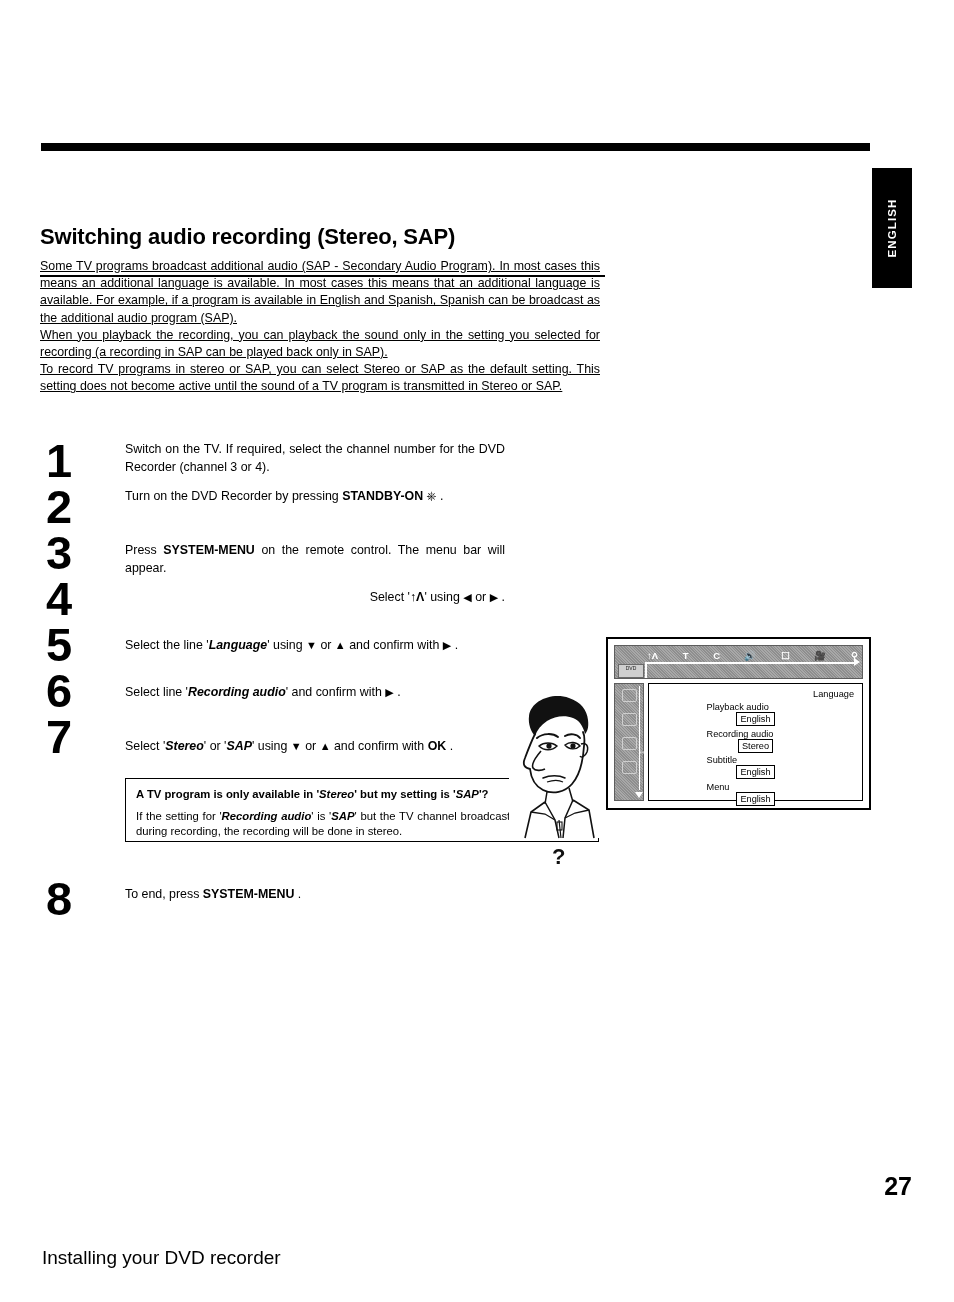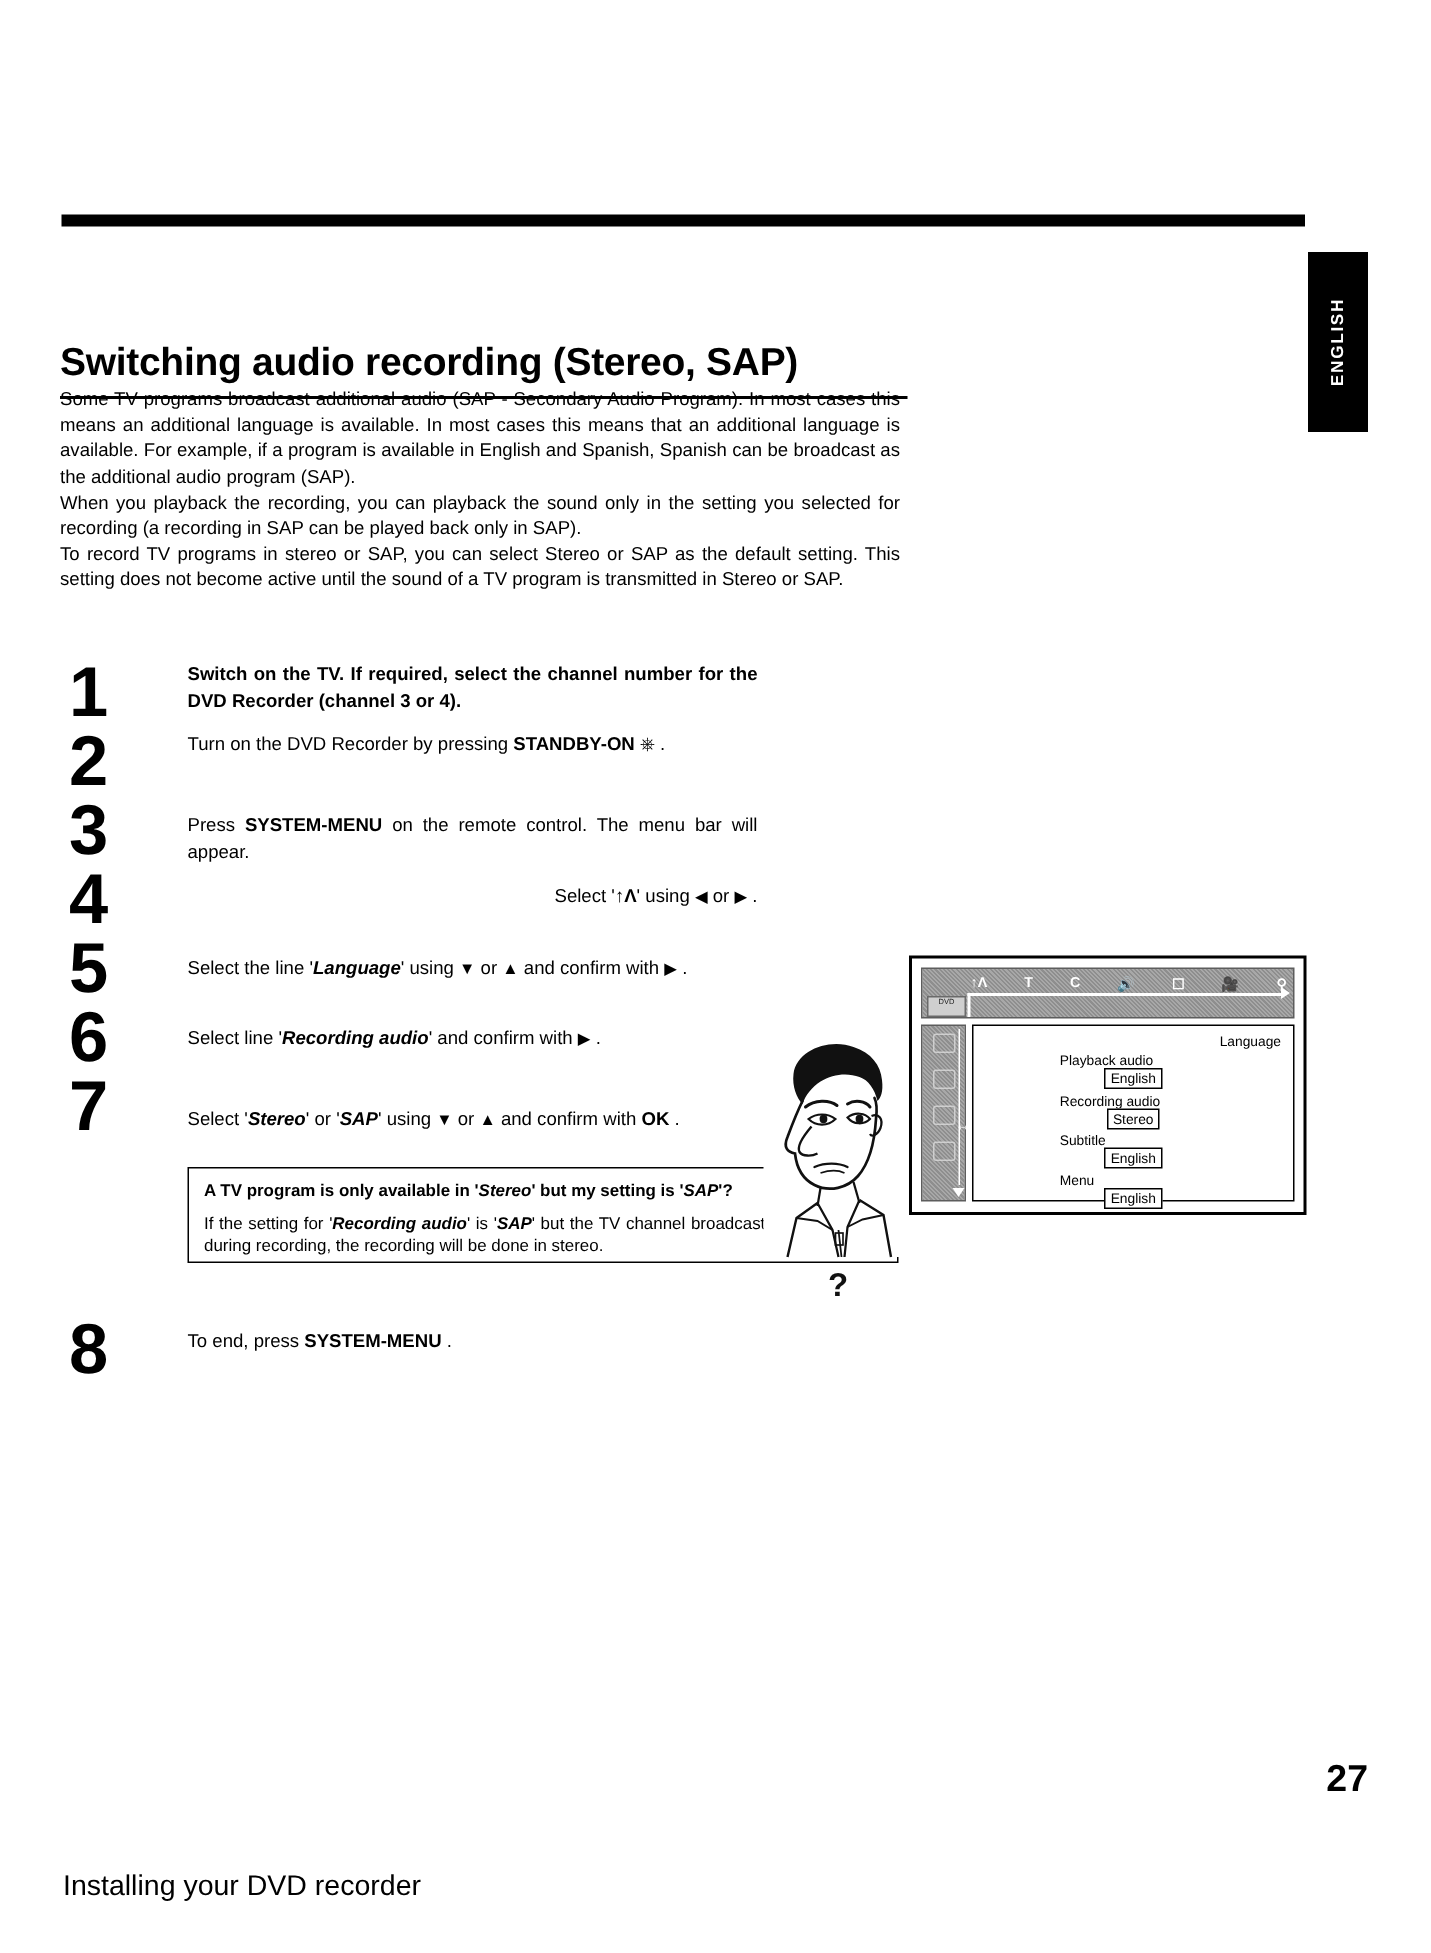--- a/index.html
+++ b/index.html
@@ -50,37 +50,38 @@
     font-weight: bold;
     letter-spacing: 1.1px;
   }
 
   
   #page-title {
     position: absolute;
     left: 40px;
     top: 209px;
     width: 565px;
-    font-size: 26px;
+    font-size: 22px;
     font-weight: bold;
     letter-spacing: -0.2px;
-    padding-bottom: 7px;
+    padding-bottom: 25px;
     border-bottom: 2.2px solid #000;
     white-space: nowrap;
   }
 
   
   #intro {
     position: absolute;
     left: 40px;
     top: 258px;
     width: 560px;
     font-size: 12.4px;
     line-height: 17.2px;
     text-align: justify;
+    text-decoration: underline;
   }
   #intro p { margin: 0; }
 
   
   #steps-numbers {
     position: absolute;
     left: 46px;
     top: 438px;
     width: 62px;
   }
@@ -105,21 +106,21 @@
     width: 380px;
     font-size: 12.4px;
     line-height: 17.5px;
     text-align: justify;
   }
   .step-text.nojust { text-align: left; }
   .b { font-weight: bold; }
   .bi { font-weight: bold; font-style: italic; }
   .tri { font-size: 11px; letter-spacing: 0; }
 
-  #step1-text { top: 441px; font-weight: bold; }
+  #step1-text { top: 441px; }
   #step2-text { top: 488px; }
   #step3-text { top: 542px; }
   #step4-text { top: 589px; text-align: right; }
   #step5-text { top: 637px; }
   #step6-text { top: 684px; }
   #step7-text { top: 738px; }
   #step8-text { top: 886px; width: 300px; }
 
   
   #note-box {

